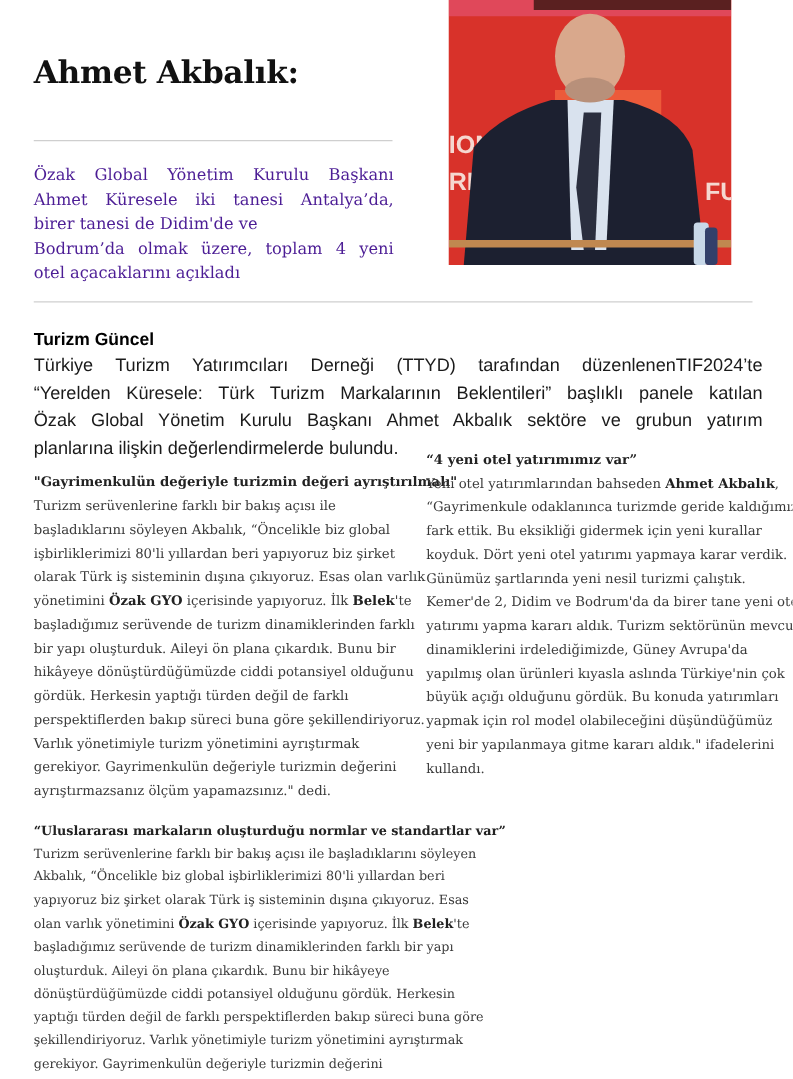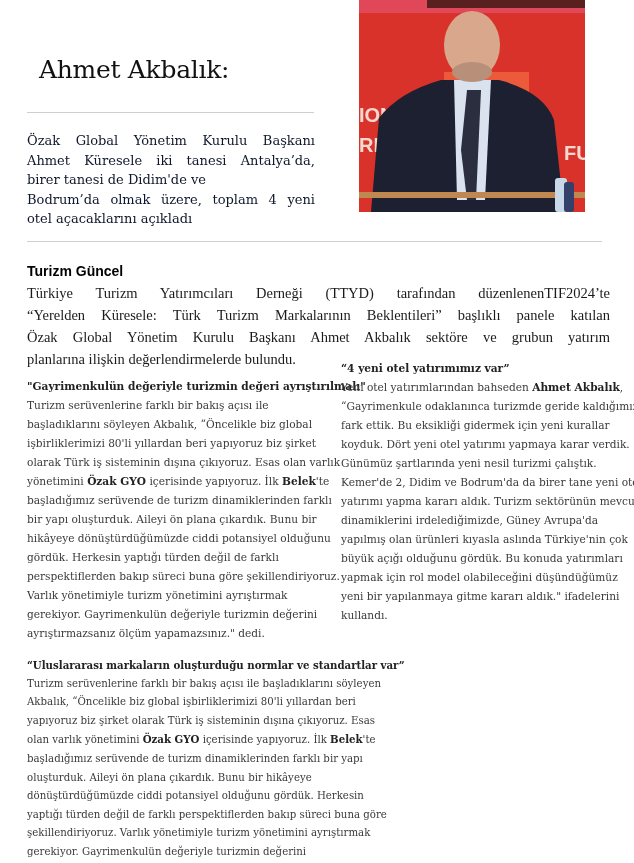--- a/index.html
+++ b/index.html
@@ -3,47 +3,47 @@
 <meta charset="utf-8">
 <style>
   html, body { margin: 0; padding: 0; background: #ffffff; }
   body { width: 634px; height: 863px; position: relative; overflow: hidden; color: #1a1a1a; }
 
   .title { position: absolute; left: 27px; top: 38px; width: 300px;
     font-family: "DejaVu Serif", serif; font-size: 25px; line-height: 39px; color: #111; letter-spacing: -0.3px; }
   .title-rule { position: absolute; left: 27px; top: 112px; width: 287px; height: 1px; background: #cfcfcf; }
 
   .lead { position: absolute; left: 27px; top: 131px; width: 288px;
-    font-family: "DejaVu Serif", serif; font-size: 13px; line-height: 19.5px; color: #0f172a; text-align: justify; }
+    font-family: "DejaVu Serif", serif; font-size: 13px; line-height: 19.5px; color: #4c1d95; text-align: justify; }
   .lead span { display: block; }
   .lead .jl { text-align-last: justify; }
 
   .photo { position: absolute; left: 359px; top: 0; width: 226px; height: 212px; overflow: hidden; background: #d8322a; }
 
   .section-rule { position: absolute; left: 27px; top: 241px; width: 575px; height: 1px; background: #cfcfcf; }
 
   .source { position: absolute; left: 27px; top: 263px; font-family: Liberation Sans, sans-serif;
     font-size: 14px; font-weight: bold; color: #000000; }
   .intro { position: absolute; left: 27px; top: 282px; width: 583px; font-family: "Liberation Sans", sans-serif;
     font-size: 14.5px; line-height: 22px; color: #1a1a1a; text-align: justify; }
-  .intro span { display: block; font-family: Liberation Serif, serif; }
+  .intro span { display: block; }
   .intro .jl { text-align-last: justify; }
 
   .col { position: absolute; font-family: "DejaVu Serif", serif; font-size: 10.6px; line-height: 19px; color: #3a3a3a; }
   .col .h { font-weight: bold; color: #222; }
   .col span { display: block; white-space: nowrap; }
   .col b { color: #222; }
   .col1 { left: 27px; top: 377px; width: 300px; }
   .col2 { left: 341px; top: 359px; width: 290px; }
   .col3 { left: 27px; top: 656px; width: 320px; font-size: 10.2px; line-height: 18.6px; }
 </style>
 </head>
 <body>
 
-<h1 class="title" style="margin:12px;font-weight:normal;">
+<h1 class="title" style="margin:0;font-weight:bold;">
   <span style="display:block">Ahmet Akbalık:</span>
 </h1>
 <div class="title-rule"></div>
 
 <div class="lead">
   <span class="jl">Özak Global Yönetim Kurulu Başkanı</span>
   <span class="jl">Ahmet Küresele iki tanesi Antalya’da,</span>
   <span>birer tanesi de Didim'de ve</span>
   <span class="jl">Bodrum’da olmak üzere, toplam 4 yeni</span>
   <span>otel açacaklarını açıkladı</span>

